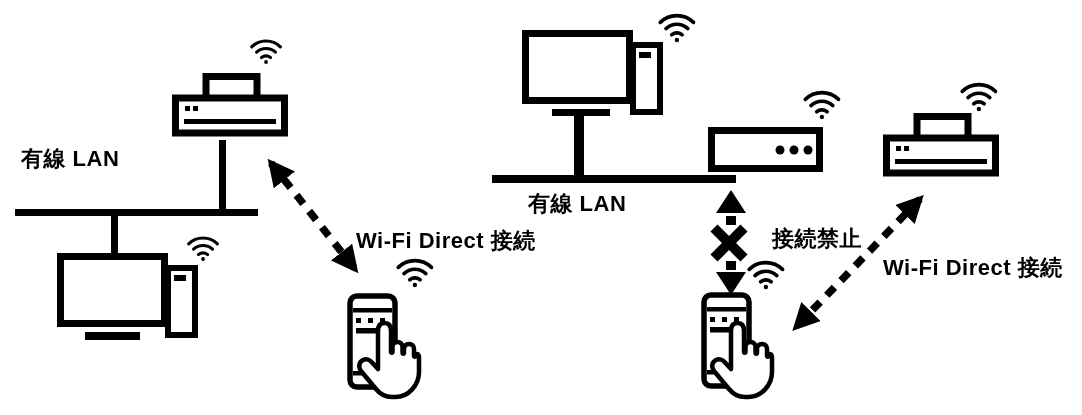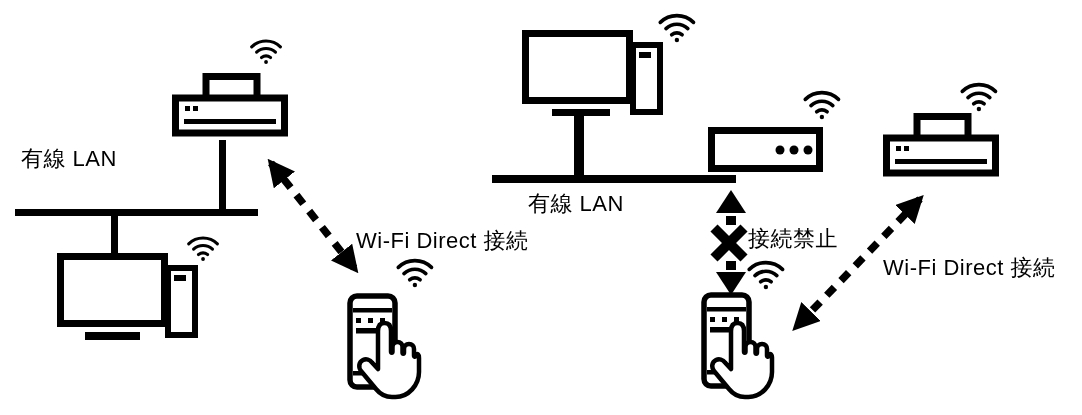--- a/index.html
+++ b/index.html
@@ -6,31 +6,31 @@
   #stage{
     position:relative;
     width:1082px;height:415px;
     background:#ffffff;
     overflow:hidden;
     font-family:"Liberation Sans","DejaVu Sans",sans-serif;
   }
   #art{position:absolute;left:0;top:0;}
   .lbl{
     position:absolute;
-    font-weight:400;
+    font-weight:700;
     font-size:22px;
     line-height:1.15;
     color:#000;
     white-space:nowrap;
     letter-spacing:0.5px;
   }
   .lbl-lan-left   {left:21px;  top:146px;}
   .lbl-wifid-left {left:356px; top:228px;}
   .lbl-lan-right  {left:528px; top:191px;}
-  .lbl-blocked    {left:748px; top:226px;}
+  .lbl-blocked    {left:772px; top:226px;}
   .lbl-wifid-right{left:883px; top:255px;}
 </style>
 </head>
 <body>
 
 <div id="stage">
 
   <svg id="art" width="1082" height="415" viewBox="0 0 1082 415" xmlns="http://www.w3.org/2000/svg">
     <defs>
       <marker id="ah" viewBox="0 0 10 10" refX="8" refY="5" markerWidth="3.6" markerHeight="3.6" orient="auto-start-reverse">

